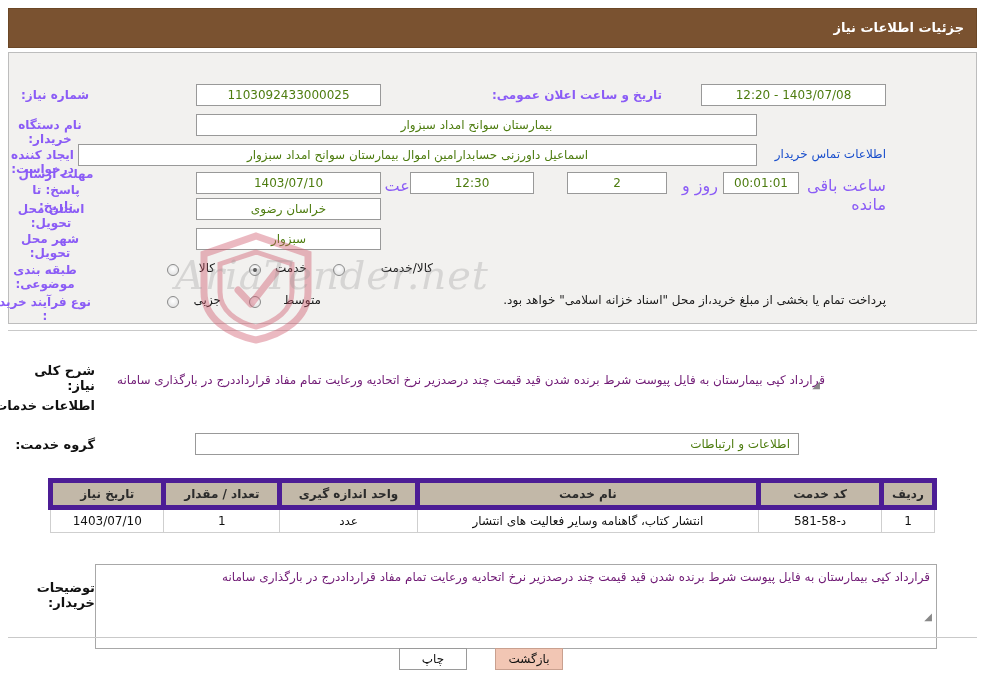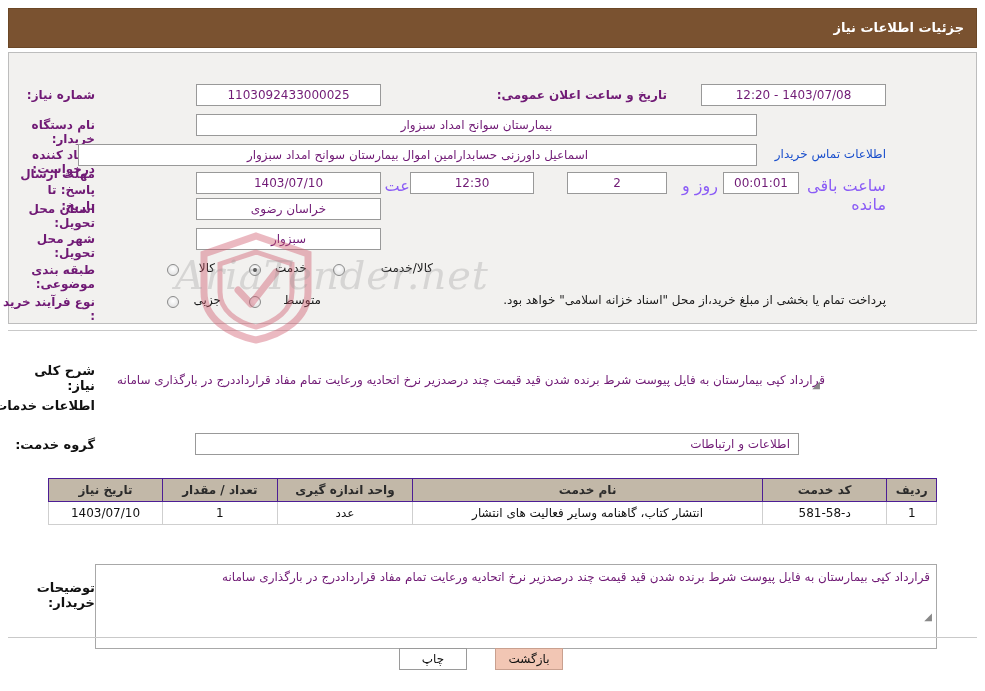--- a/index.html
+++ b/index.html
@@ -75,42 +75,42 @@
     left: 8px;
     top: 52px;
     width: 969px;
     height: 272px;
     background: #f2f1ef;
     border: 1px solid #bdbdbd;
     box-sizing: border-box;
   }
   .lbl {
     position: absolute;
-    text-align: right;
-    font-size: 12px;
-    color: #701a75;
+    text-align: center;
+    font-size: 12px;
+    color: #8b5cf6;
     font-weight: bold;
     direction: rtl;
   }
   .lbl-r {
     position: absolute;
     font-size: 16px;
     color: #8b5cf6;
     direction: rtl;
   }
   .fld {
     position: absolute;
     background: #ffffff;
     border: 1px solid #999999;
     box-sizing: border-box;
     height: 22px;
     line-height: 20px;
     text-align: center;
     font-size: 12px;
-    color: #701a75;
+    color: #4d7c0f;
     overflow: hidden;
     white-space: nowrap;
     direction: rtl;
   }
   .fld.num { direction: ltr; }
   .link {
     color: #1a4fcc;
     text-decoration: none;
     font-size: 12px;
   }
@@ -175,21 +175,21 @@
   }
   
   table.grid {
     position: absolute;
     border-collapse: collapse;
     font-size: 12px;
     direction: rtl;
   }
   table.grid th {
     background: #c2b8a8;
-    border: 1px solid #4c1d95;
+    border: 5px solid #4c1d95;
     font-weight: bold;
     color: #2b2b2b;
     height: 22px;
     padding: 0 6px;
     text-align: center;
     white-space: nowrap;
   }
   table.grid td {
     background: #ffffff;
     border: 1px solid #cfcfcf;

